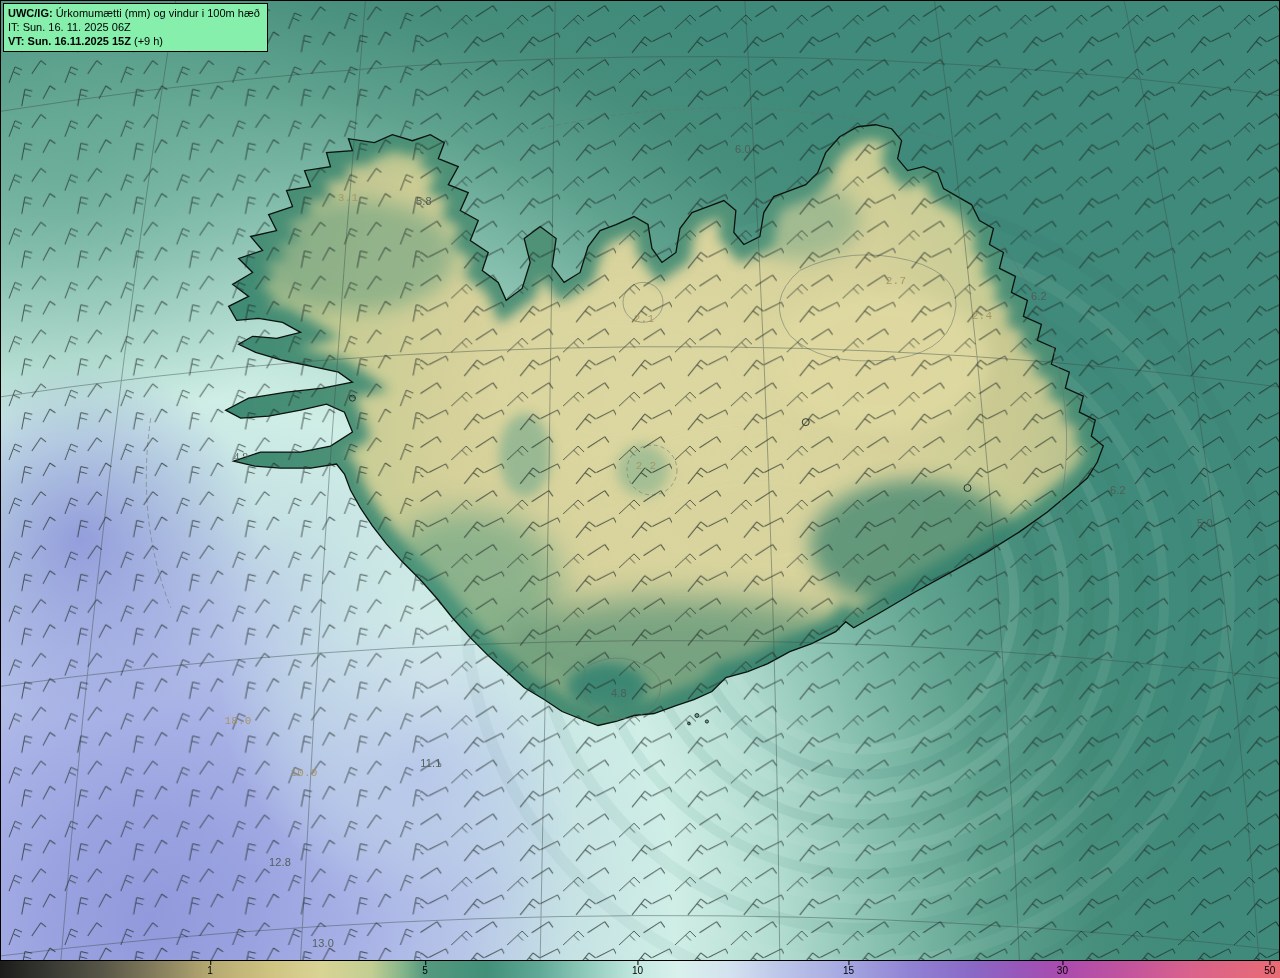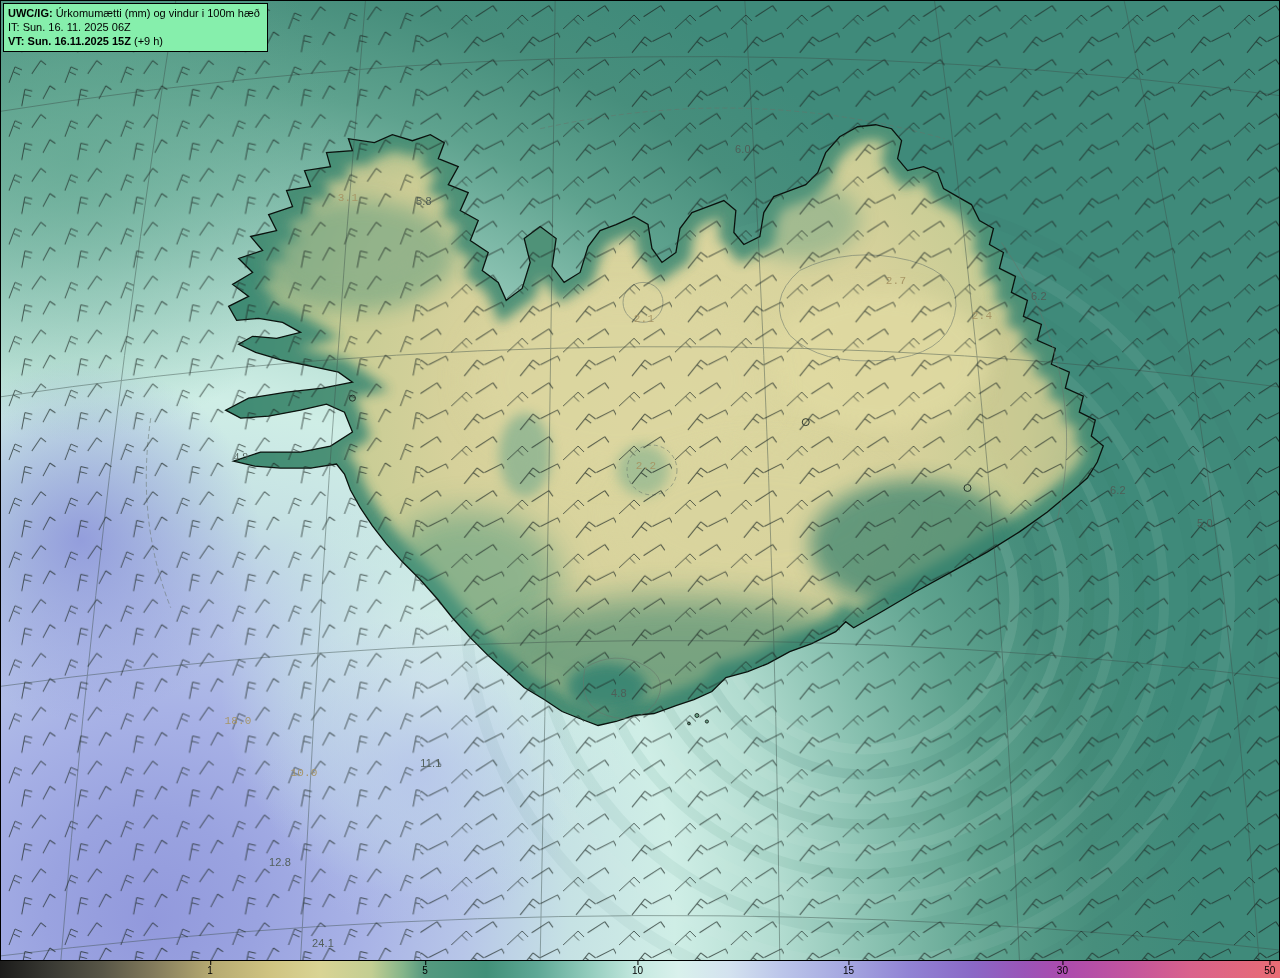--- a/index.html
+++ b/index.html
@@ -228,21 +228,21 @@
         <div class="clabel tan" style="left: 981px; top: 315px;">2.4</div>
         <div class="clabel gray" style="left: 240px; top: 455px; font-family: Liberation Serif, serif;">4.9</div>
         <div class="clabel tan" style="left: 645px; top: 465px;">2.2</div>
         <div class="clabel gray" style="left: 1117px; top: 489px;">6.2</div>
         <div class="clabel gray" style="left: 1204px; top: 522px; text-align: center;">5.0</div>
         <div class="clabel gray" style="left: 618px; top: 692px;">4.8</div>
         <div class="clabel tan" style="left: 237px; top: 708px; margin-top: 12px;">18.0</div>
         <div class="clabel tan" style="left: 303px; top: 772px;">10.0</div>
         <div class="clabel gray" style="left: 430px; top: 762px;">11.1</div>
         <div class="clabel gray" style="left: 240px; top: 861px; margin-left: 39px;">12.8</div>
-        <div class="clabel gray" style="left: 322px; top: 942px;">24.1</div>
+        <div class="clabel gray" style="left: 322px; top: 942px;">13.0</div>
       </div>
 
     <div class="titlebox">
       <div><b>UWC/IG:</b><span> Úrkomumætti (mm) og vindur i 100m hæð</span></div>
       <div>IT: Sun. 16. 11. 2025 06Z</div>
       <div><b>VT: Sun. 16.11.2025 15Z</b><span> (+9 h)</span></div>
     </div>
   </div>
 
   <div class="colorbar" style="background: linear-gradient(90deg, rgb(28, 28, 27) 0%, rgb(58, 58, 52) 4%, rgb(88, 86, 71) 8%, rgb(131, 123, 92) 12%, rgb(181, 169, 113) 16.4%, rgb(207, 195, 129) 21%, rgb(217, 212, 148) 25%, rgb(195, 206, 147) 29%, rgb(132, 181, 138) 31.5%, rgb(85, 153, 127) 33.2%, rgb(66, 144, 121) 38%, rgb(95, 168, 150) 42%, rgb(147, 204, 189) 46%, rgb(197, 233, 224) 49.8%, rgb(217, 241, 236) 53%, rgb(211, 226, 239) 57%, rgb(188, 198, 234) 61%, rgb(164, 166, 224) 66.3%, rgb(145, 131, 212) 71%, rgb(138, 104, 198) 76%, rgb(154, 84, 184) 80%, rgb(171, 75, 174) 83%, rgb(194, 84, 158) 88%, rgb(218, 98, 140) 93%, rgb(233, 108, 116) 100%);"></div>

